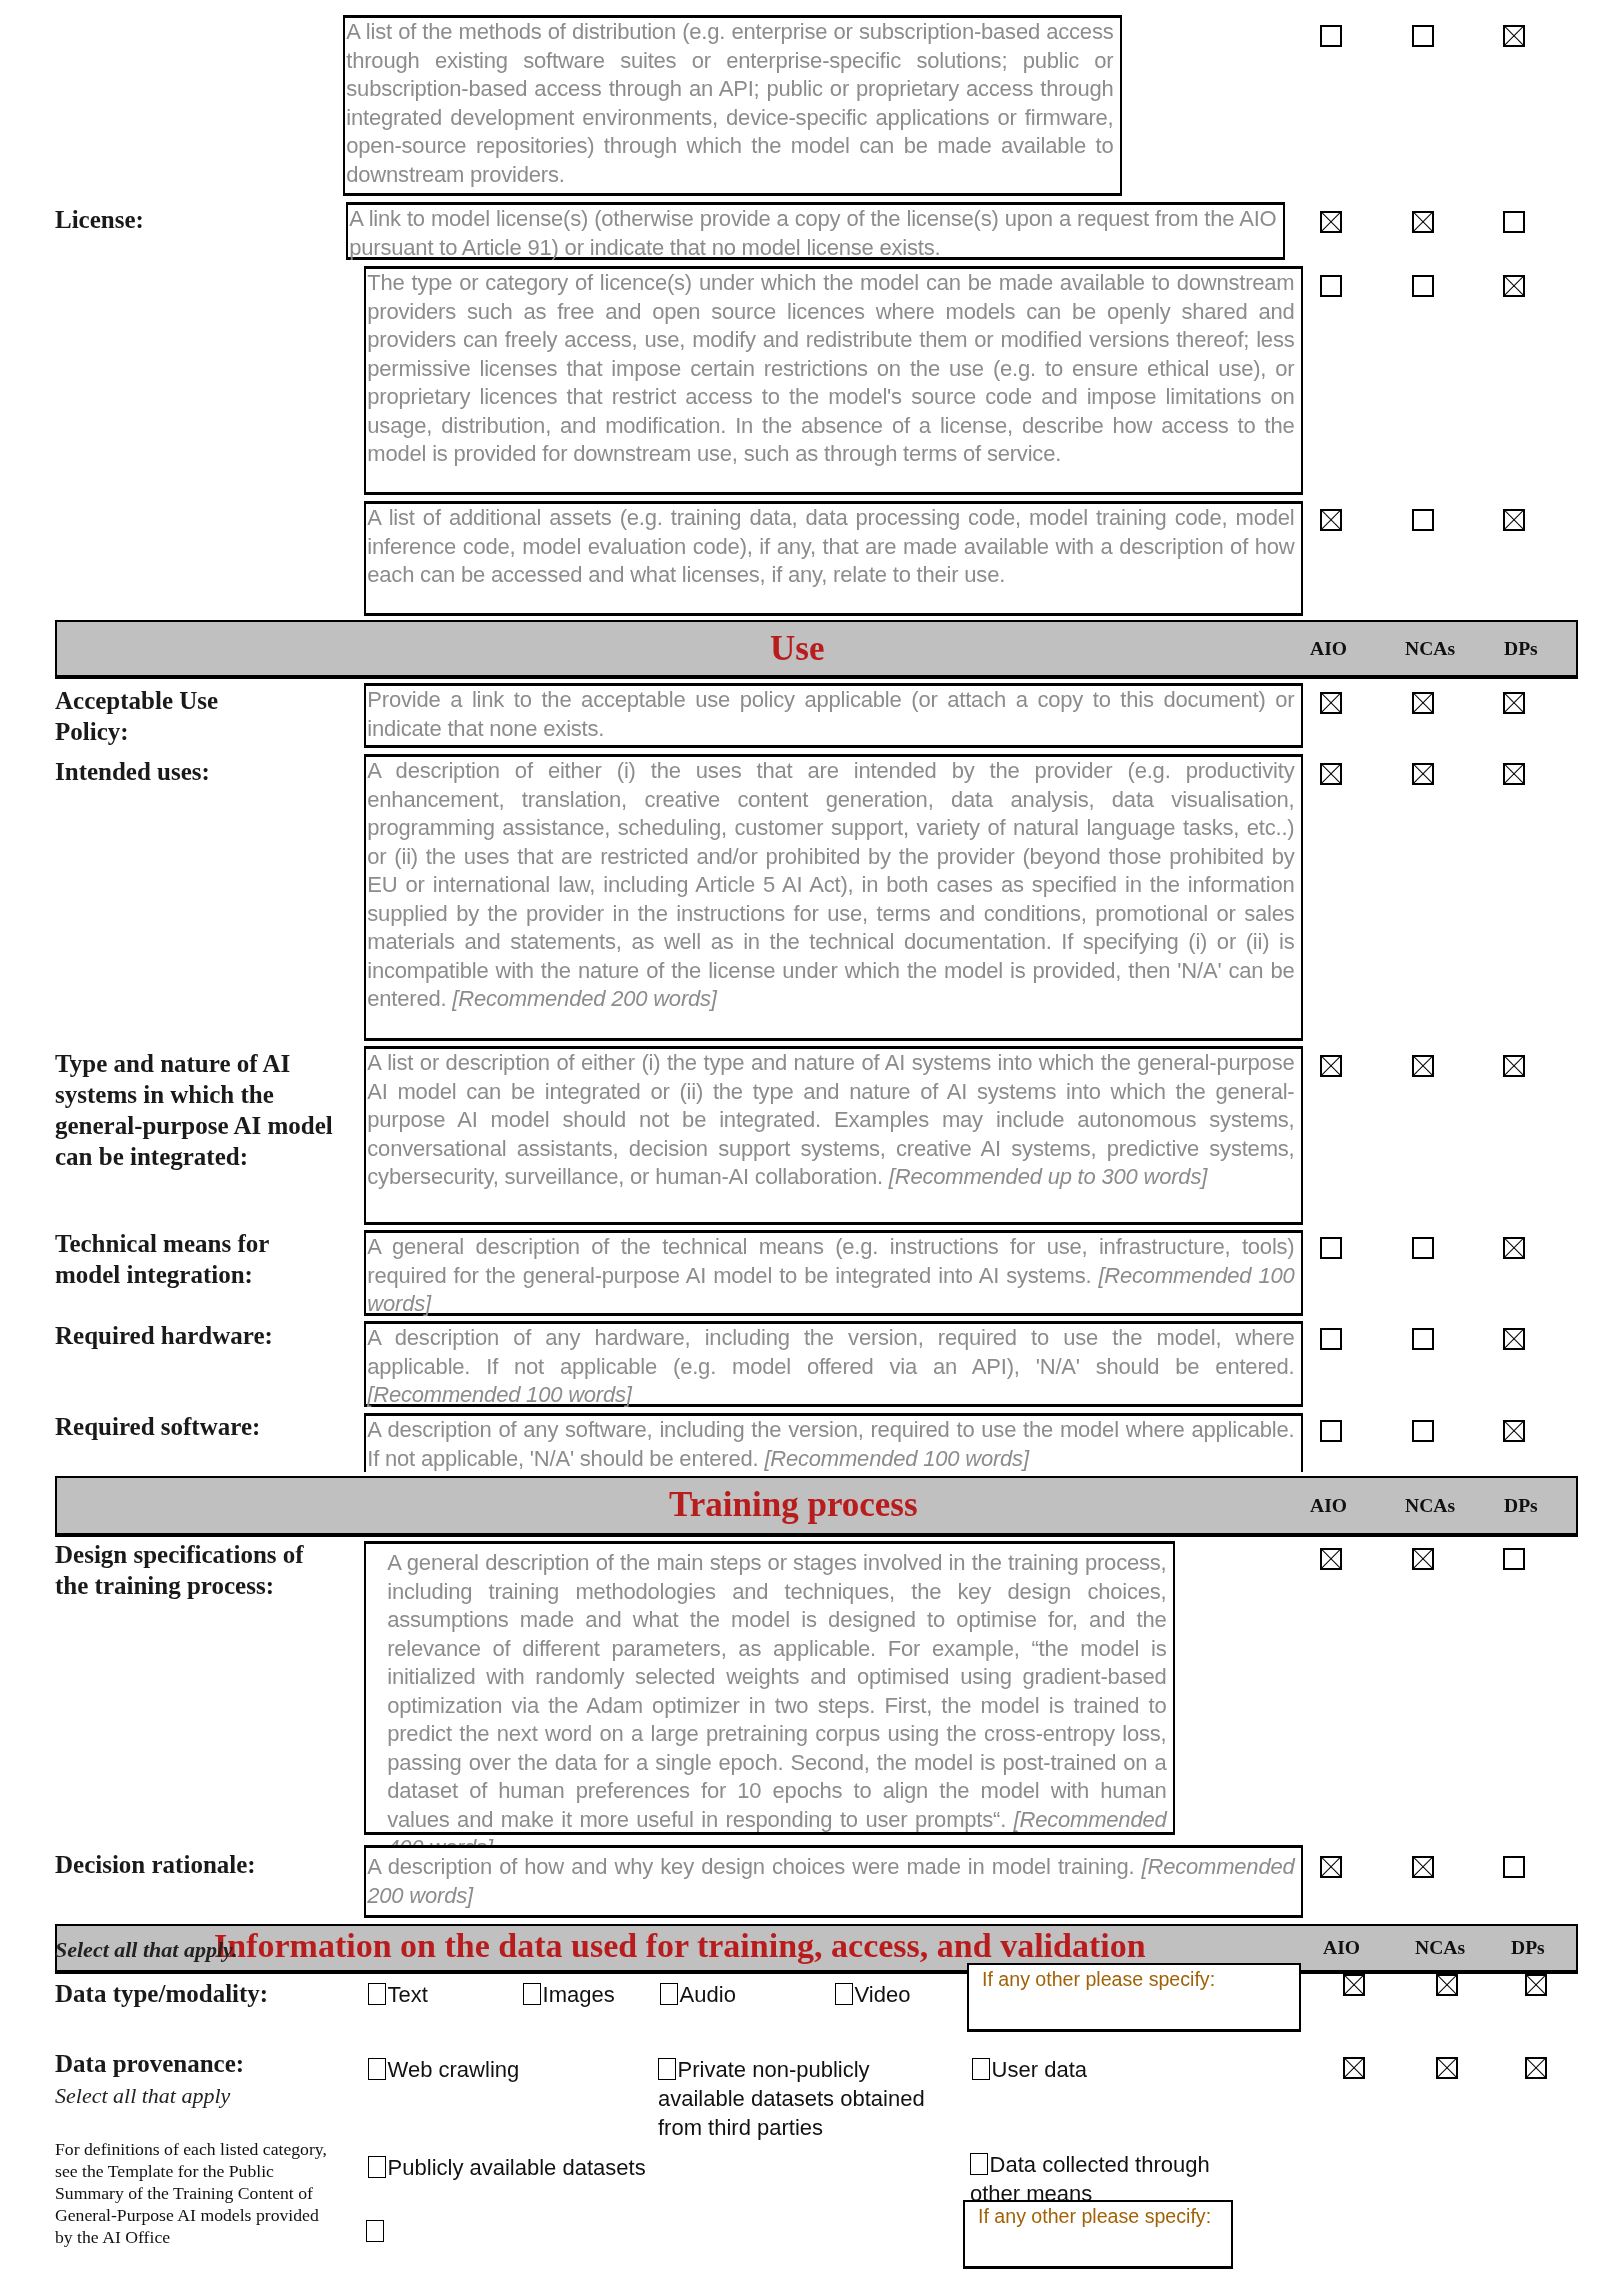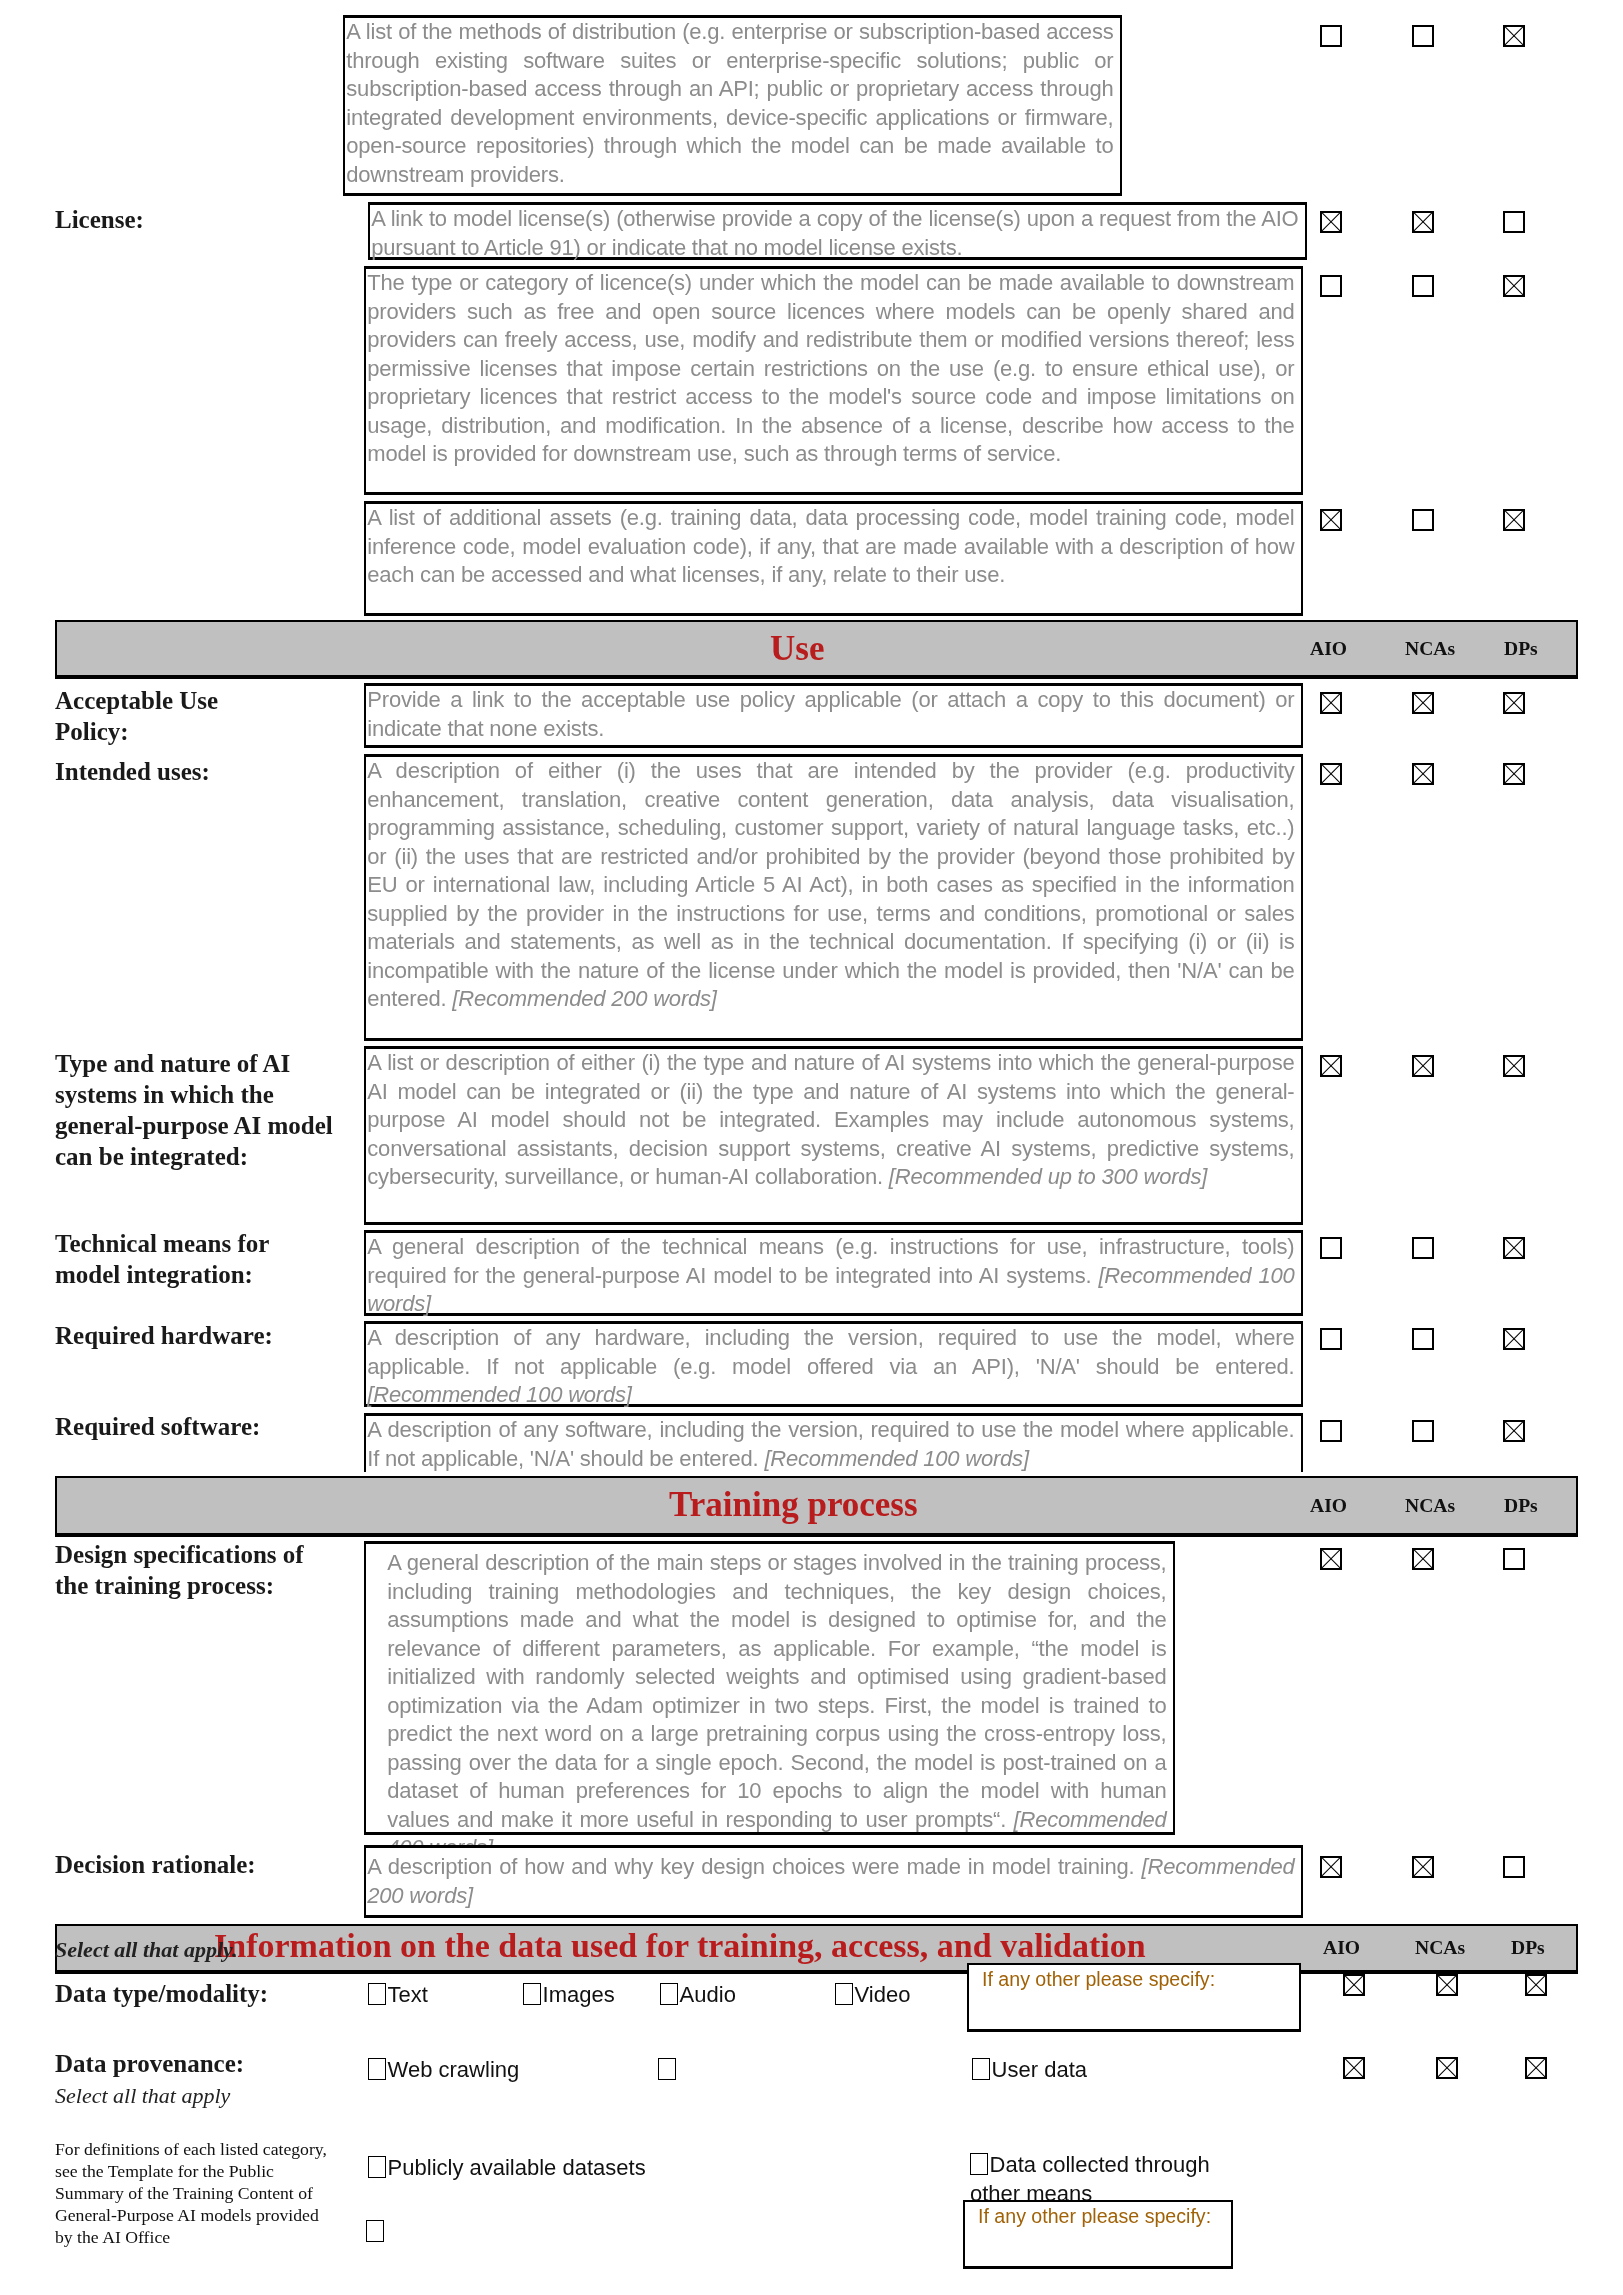--- a/index.html
+++ b/index.html
@@ -69,21 +69,21 @@
 <body>
 
 <div class="abs box" style="left:343px;top:15px;width:779px;height:181px;">
   <div class="txt">A list of the methods of distribution (e.g. enterprise or subscription-based access through existing software suites or enterprise-specific solutions; public or subscription-based access through an API; public or proprietary access through integrated development environments, device-specific applications or firmware, open-source repositories) through which the model can be made available to downstream providers.</div>
 </div>
 <div class="cb" style="left:1320px;top:25px;"></div>
 <div class="cb" style="left:1412px;top:25px;"></div>
 <div class="cb on" style="left:1503px;top:25px;"></div>
 
 <div class="abs label" style="left:55px;top:204px;width:288px;">License:</div>
-<div class="abs box" style="left:368px;top:202px;width:939px;height:58px;">
+<div class="abs box" style="left:346px;top:202px;width:939px;height:58px;">
   <div class="txt">A link to model license(s) (otherwise provide a copy of the license(s) upon a request from the AIO pursuant to Article 91) or indicate that no model license exists.</div>
 </div>
 <div class="cb on" style="left:1320px;top:211px;"></div>
 <div class="cb on" style="left:1412px;top:211px;"></div>
 <div class="cb" style="left:1503px;top:211px;"></div>
 
 <div class="abs box" style="left:364px;top:266px;width:939px;height:229px;">
   <div class="txt">The type or category of licence(s) under which the model can be made available to downstream providers such as free and open source licences where models can be openly shared and providers can freely access, use, modify and redistribute them or modified versions thereof; less permissive licenses that impose certain restrictions on the use (e.g. to ensure ethical use), or proprietary licences that restrict access to the model's source code and impose limitations on usage, distribution, and modification. In the absence of a license, describe how access to the model is provided for downstream use, such as through terms of service.</div>
 </div>
 <div class="cb" style="left:1320px;top:275px;"></div>
@@ -194,21 +194,21 @@
   <div class="ph">If any other please specify:</div>
 </div>
 <div class="cb on" style="left:1343px;top:1974px;"></div>
 <div class="cb on" style="left:1436px;top:1974px;"></div>
 <div class="cb on" style="left:1525px;top:1974px;"></div>
 
 <div class="abs label" style="left:55px;top:2048px;width:301px;">Data provenance:</div>
 <div class="abs sublabel" style="left:55px;top:2081px;width:301px;">Select all that apply</div>
 
 <div class="opt" style="left:368px;top:2055px;"><span class="sq"></span><span>Web crawling</span></div>
-<div class="opt" style="left:658px;top:2055px;width:301px;"><span class="sq"></span></div>
+<div class="opt" style="left:658px;top:2055px;width:301px;"><span class="sq"></span><span>Private non-publicly available datasets obtained from third parties</span></div>
 <div class="opt" style="left:972px;top:2055px;"><span class="sq"></span><span>User data</span></div>
 
 <div class="cb on" style="left:1343px;top:2057px;"></div>
 <div class="cb on" style="left:1436px;top:2057px;"></div>
 <div class="cb on" style="left:1525px;top:2057px;"></div>
 
 <div class="abs smallnote" style="left:55px;top:2138px;width:275px;">For definitions of each listed category, see the Template for the Public Summary of the Training Content of General-Purpose AI models provided by the AI Office</div>
 
 <div class="opt" style="left:368px;top:2153px;"><span class="sq"></span><span>Publicly available datasets</span></div>
 <div class="opt" style="left:970px;top:2150px;width:288px;"><span class="sq"></span><span>Data collected through other means</span></div>

